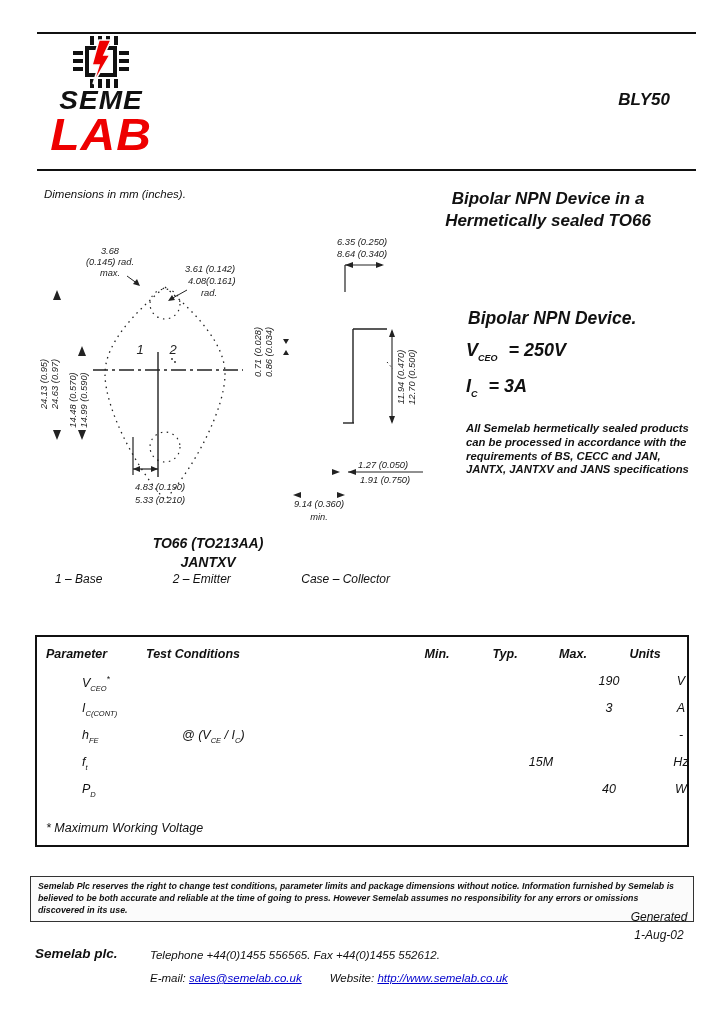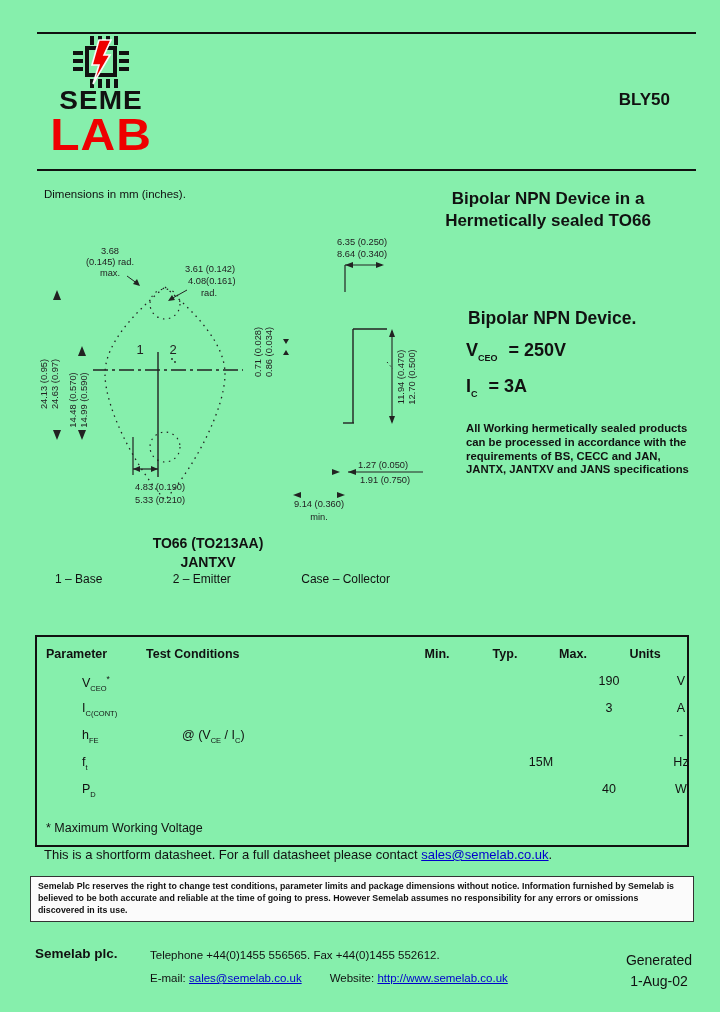--- a/index.html
+++ b/index.html
@@ -1,17 +1,17 @@
 <!DOCTYPE html>
 <html><head>
 <meta charset="utf-8">
 <style>
   html,body{margin:0;padding:0;background:#e9e9e9;}
-  .page{position:relative;width:720px;height:1012px;background:#86efac;overflow:hidden;
-        font-family:"Liberation Sans","DejaVu Sans",sans-serif;color:#111;}
+  .page{position:relative;width:720px;height:1012px;background:#ffffff;overflow:hidden;
+        font-family:"Liberation Sans","DejaVu Sans",sans-serif;color:#111;font-style:italic;}
   .rule{position:absolute;left:37px;width:659px;height:2px;background:#111;}
   
   .logo{position:absolute;left:40px;top:36px;width:122px;display:flex;flex-direction:column;align-items:center;}
   .logo .seme{font-weight:900;font-size:28px;line-height:.95;letter-spacing:1px;color:#111;transform:scaleY(.92);}
   .logo .lab{font-weight:900;font-size:48px;line-height:.85;letter-spacing:1px;color:#ee0000;transform:scaleY(.92);}
   .partnum{position:absolute;right:50px;top:90px;font-weight:bold;font-size:17px;}
   .dimnote{position:absolute;left:44px;top:188px;font-size:11.5px;}
   .headline{position:absolute;left:398px;top:188px;width:300px;text-align:center;
             font-weight:bold;font-size:17px;line-height:1.32;}
   .devtitle{position:absolute;left:468px;top:308px;font-weight:bold;font-size:17.5px;}
@@ -33,21 +33,21 @@
   .tdata sup{font-size:8.5px;}
   .footnote{position:absolute;left:9px;top:184px;font-size:12.5px;}
   .contact{position:absolute;left:44px;top:847px;font-size:13px;}
   a.lnk{color:#0000cc;text-decoration:underline;}
   .disclaimer{position:absolute;left:30px;top:876px;width:648px;border:1px solid #333;background:#fbfbfb;
               padding:4px 7px;font-weight:bold;font-size:8.8px;line-height:1.35;}
   .f-company{position:absolute;left:35px;top:946px;font-weight:bold;font-size:13.5px;}
   .f-phone{position:absolute;left:150px;top:949px;font-size:11.5px;}
   .f-email{position:absolute;left:150px;top:972px;font-size:11.5px;}
   .f-email .gap{display:inline-block;width:28px;}
-  .f-gen{position:absolute;right:26px;top:950px;width:70px;text-align:center;font-size:14px;line-height:1.5;}
+  .f-gen{position:absolute;right:26px;top:908px;width:70px;text-align:center;font-size:12px;line-height:1.5;}
 </style>
 </head>
 <body>
 
 <div class="page">
 
   <div class="rule" style="top:32px"></div>
 
   <div class="logo">
     <svg width="56" height="52" viewBox="0 0 56 52">
@@ -89,21 +89,21 @@
 
   <div class="spec" style="top:340px">
     <span>V</span><sub>CEO</sub>
     <span style="margin-left:6px">=  250V</span>
   </div>
   <div class="spec" style="top:376px">
     <span>I</span><sub>C</sub>
     <span style="margin-left:6px">= 3A</span>
   </div>
 
-  <div class="devnote">All Working hermetically sealed products can be processed in accordance with the requirements of BS, CECC and JAN, JANTX, JANTXV and JANS specifications</div>
+  <div class="devnote">All Semelab hermetically sealed products can be processed in accordance with the requirements of BS, CECC and JAN, JANTX, JANTXV and JANS specifications</div>
 
   <svg style="position:absolute;left:35px;top:232px" width="400" height="300" viewBox="0 0 400 300">
 
     <path d="M130,55 C162,82 190,112 190,142 C190,175 162,232 130,268 C98,232 70,175 70,142 C70,112 98,82 130,55 Z" fill="none" stroke="#222" stroke-width="1.3" stroke-dasharray="1.5 4.5"></path>
     <circle cx="130" cy="72" r="15" fill="none" stroke="#222" stroke-width="1.2" stroke-dasharray="1.5 4.5"></circle>
     <circle cx="130" cy="215" r="15" fill="none" stroke="#222" stroke-width="1.2" stroke-dasharray="1.5 4.5"></circle>
 
     <line x1="58" y1="138" x2="208" y2="138" stroke="#222" stroke-width="1.4" stroke-dasharray="15 4 3 4"></line>
     <line x1="123" y1="120" x2="123" y2="245" stroke="#222" stroke-width="1.4"></line>
     <text class="pin" x="105" y="122" text-anchor="middle">1</text>
@@ -236,23 +236,20 @@
       <div class="c2"></div>
       <div class="c3"></div>
       <div class="c4"></div>
       <div class="c5">40</div>
       <div class="c6">W</div>
     </div>
 
     <div class="footnote">* Maximum Working Voltage</div>
   </div>
 
-  <div class="contact">
-    <span>This is a shortform datasheet. For a full datasheet please contact </span><a class="lnk" href="#">sales@semelab.co.uk</a><span>.</span>
-  </div>
 
   <div class="disclaimer">Semelab Plc reserves the right to change test conditions, parameter limits and package dimensions without notice. Information furnished by Semelab is believed to be both accurate and reliable at the time of going to press. However Semelab assumes no responsibility for any errors or omissions discovered in its use.</div>
 
   <div class="f-company">Semelab plc.</div>
   <div class="f-phone">Telephone +44(0)1455 556565. Fax +44(0)1455 552612.</div>
   <div class="f-email">
     <span>E-mail: </span><a class="lnk" href="#">sales@semelab.co.uk</a><span class="gap"></span><span>Website: </span><a class="lnk" href="#">http://www.semelab.co.uk</a>
   </div>
   <div class="f-gen">
     <div>Generated</div>

